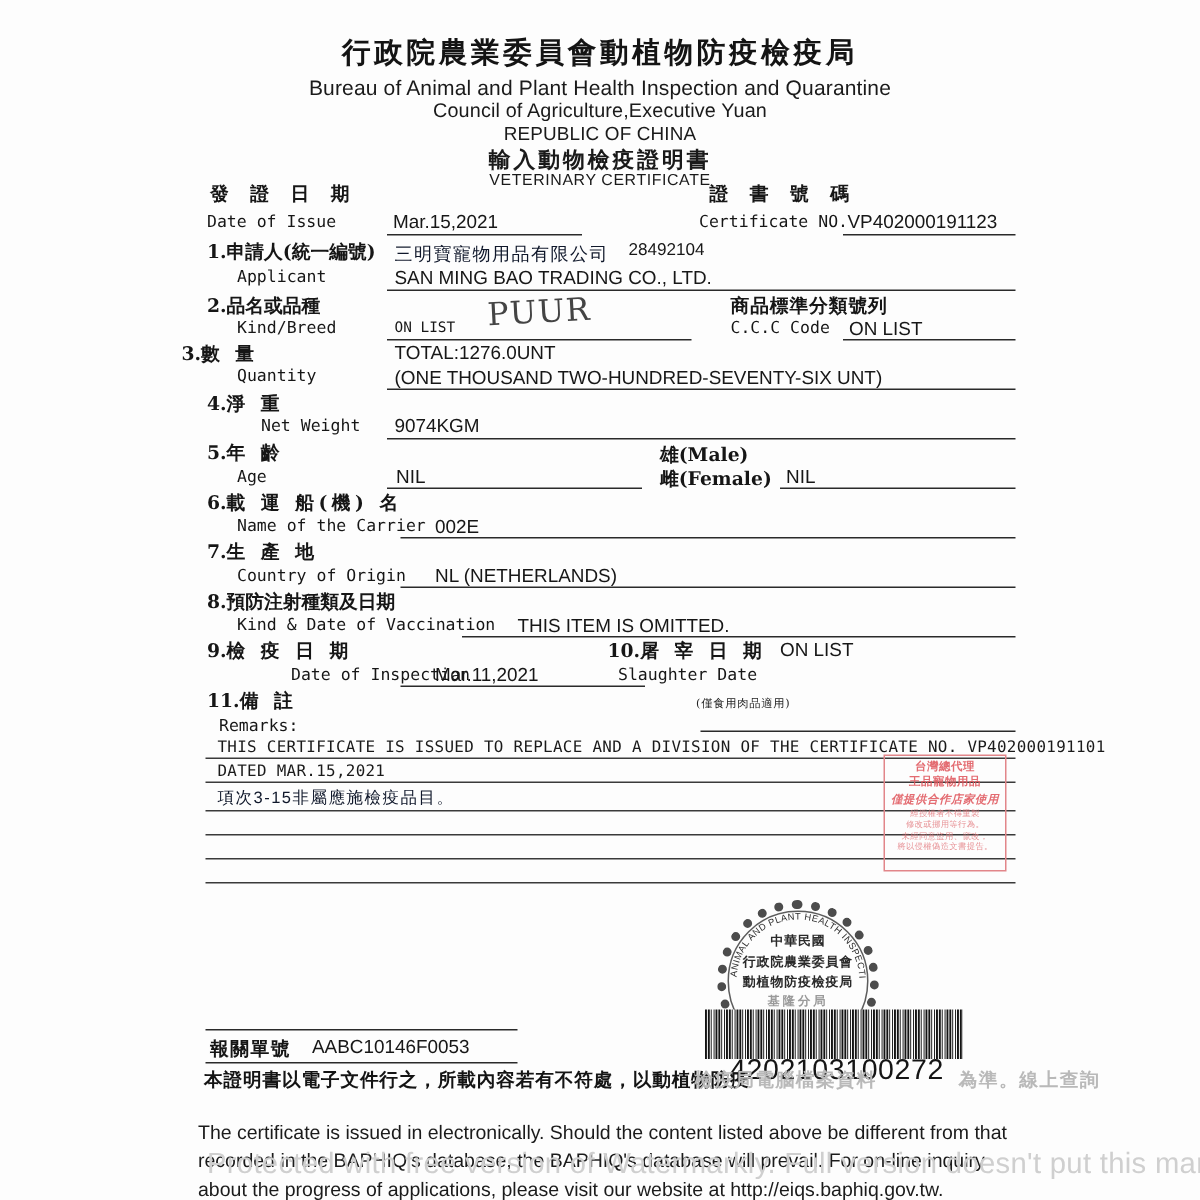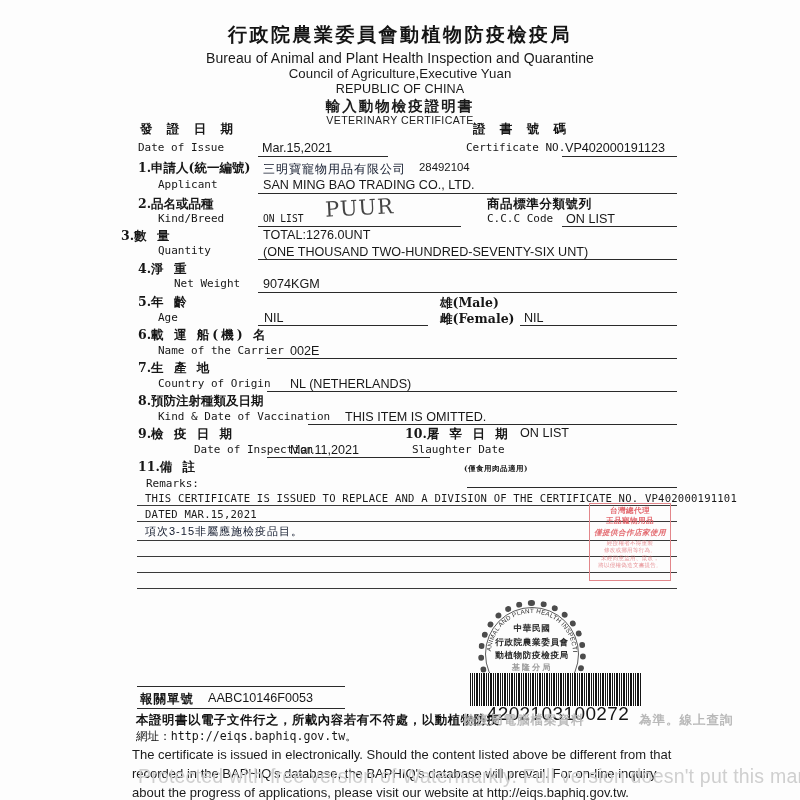--- a/index.html
+++ b/index.html
@@ -81,21 +81,20 @@
     font-family: Liberation Sans, sans-serif;
     font-size: 12px;
     letter-spacing: 1px;
     color: #0f172a;
   }
   .tiny-cn {
     font-family: "DejaVu Serif", serif;
     font-size: 7.5px;
     letter-spacing: .5px;
     color: #222;
-    font-weight: bold;
   }
 
   
   .rule {
     position: absolute;
     height: 0;
     border-bottom: 1.4px solid #2a2a2a;
   }
   .rule.thin { border-bottom: 1.1px solid #3a3a3a; }
 
@@ -404,19 +403,18 @@
   <div class="rule" style="left:137px; top:708px; width:208px;"></div>
 
   <div id="barcode-wrap">
     <div id="barcode"></div>
   </div>
   <div id="barcode-num">4202103100272</div>
 
   <div class="foot-cn" style="left:136px; top:712px;">本證明書以電子文件行之，所載內容若有不符處，以動植物防疫</div>
   <div class="ghost-cn" style="left:463px; top:712px;">檢疫局電腦檔案資料</div>
   <div class="ghost-cn" style="left:639px; top:712px;">為準。線上查詢</div>
-  <div class="foot-url" style="left:136px; top:729px;">網址：http://eiqs.baphiq.gov.tw。</div>
 
   <div class="foot-en" style="top:745px;">The certificate is issued in electronically. Should the content listed above be different from that recorded in the BAPHIQ's database, the BAPHIQ's database will prevail. For on-line inquiry about the progress of applications, please visit our website at http://eiqs.baphiq.gov.tw.</div>
 
   <div id="watermark">Protected with free version of Watermarkly. Full version doesn't put this mark.</div>
 
 </div>
 
 </body></html>

